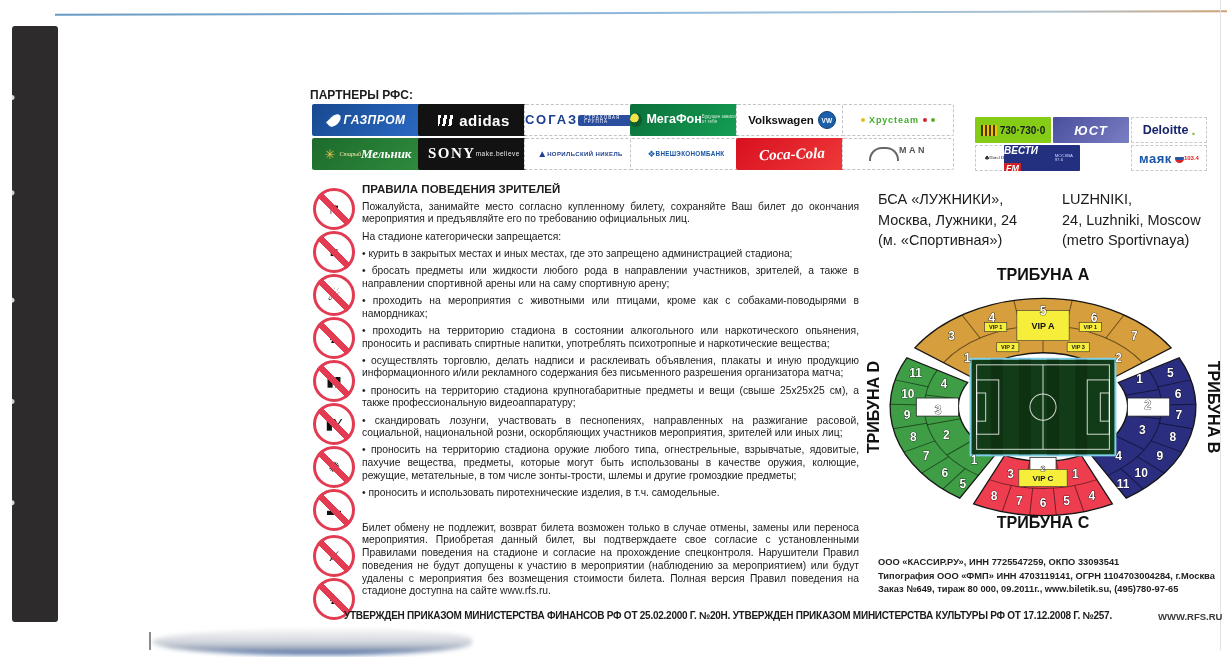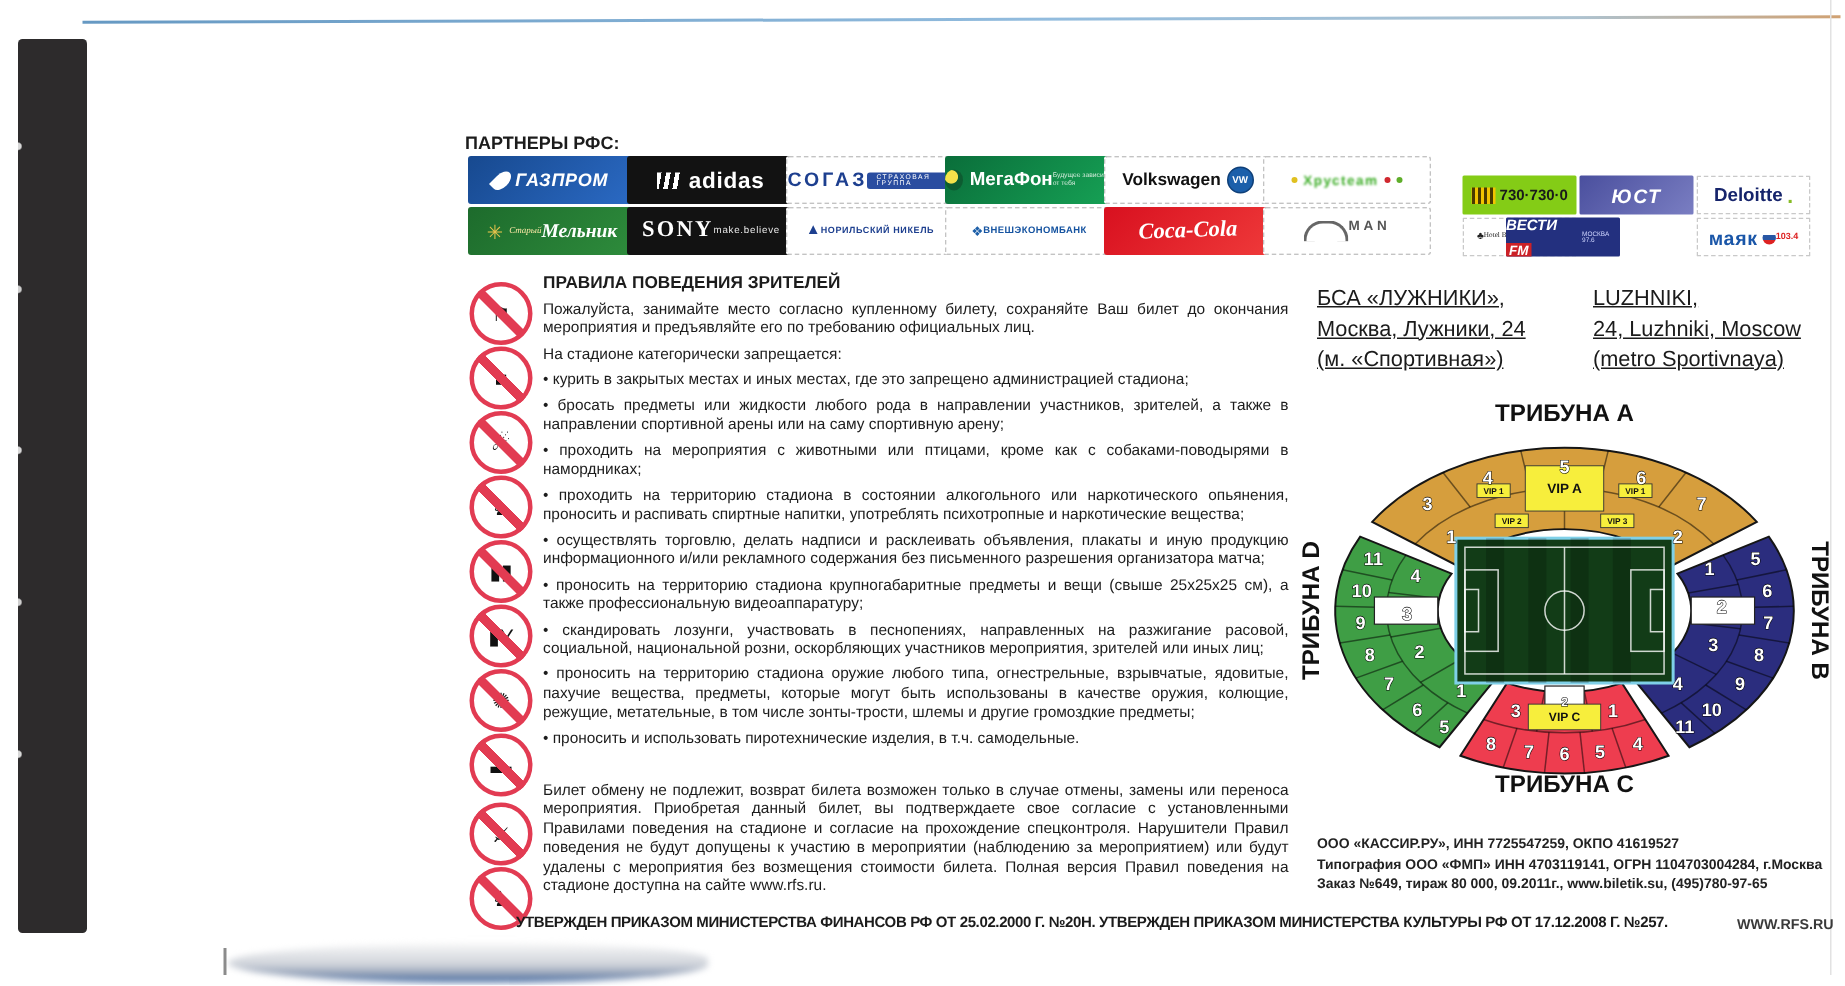--- a/index.html
+++ b/index.html
@@ -87,21 +87,21 @@
           background:linear-gradient(45deg,transparent 44%,#e23b52 44%,#e23b52 56%,transparent 56%);}
 
   
   .rules{position:absolute;left:362px;top:183px;width:497px;font-size:10.3px;line-height:12.7px;
          text-align:justify;color:#1c1c1c;}
   .rules .rtitle{font-size:11.5px;font-weight:bold;margin:0 0 5px;text-align:left;}
   .rules p{margin:0 0 4.5px;}
   .rules .final{margin-top:22px;}
 
   
-  .addr{position:absolute;top:189px;font-size:14.5px;line-height:20.5px;color:#1b1b1b;text-decoration:underline;}
+  .addr{position:absolute;top:189px;font-size:14.5px;line-height:20.5px;color:#1b1b1b;}
   .addr-ru{left:878px;} .addr-en{left:1062px;}
 
   
   .pub{position:absolute;left:878px;top:556px;font-size:9.3px;line-height:13.5px;font-weight:bold;color:#222;}
 
   
   .approval{position:absolute;left:344px;top:610px;font-size:10px;font-weight:bold;letter-spacing:-0.25px;
             color:#1b1b1b;white-space:nowrap;}
   .rfsurl{position:absolute;left:1158px;top:611px;font-size:9.5px;font-weight:bold;color:#3a3a3a;}
 
@@ -374,21 +374,21 @@
         <text x="78.3999758900518" y="220.02033152842307" text-anchor="middle" font-size="12" font-weight="bold" fill="#ffffff" stroke="#000" stroke-width="0.7" paint-order="stroke" font-family="&quot;Liberation Sans&quot;,sans-serif">6</text>
         <text x="96.24929696895725" y="230.888975145395" text-anchor="middle" font-size="12" font-weight="bold" fill="#ffffff" stroke="#000" stroke-width="0.7" paint-order="stroke" font-family="&quot;Liberation Sans&quot;,sans-serif">5</text>
         <text x="77.28786070743132" y="131.1451155571076" text-anchor="middle" font-size="12" font-weight="bold" fill="#ffffff" stroke="#000" stroke-width="0.7" paint-order="stroke" font-family="&quot;Liberation Sans&quot;,sans-serif">4</text>
         <text x="71.6635976592064" y="156.44994466851554" text-anchor="middle" font-size="12" font-weight="bold" fill="#ffffff" stroke="#000" stroke-width="0.7" paint-order="stroke" font-family="&quot;Liberation Sans&quot;,sans-serif">3</text>
         <text x="79.89929329956524" y="181.42932521994703" text-anchor="middle" font-size="12" font-weight="bold" fill="#ffffff" stroke="#000" stroke-width="0.7" paint-order="stroke" font-family="&quot;Liberation Sans&quot;,sans-serif">2</text>
         <text x="107.50743737339101" y="206.9806125316386" text-anchor="middle" font-size="12" font-weight="bold" fill="#ffffff" stroke="#000" stroke-width="0.7" paint-order="stroke" font-family="&quot;Liberation Sans&quot;,sans-serif">1</text>
       </g>
   </svg>
 
   <div class="pub">
-    <div>ООО «КАССИР.РУ», ИНН 7725547259, ОКПО 41619527</div>
+    <div>ООО «КАССИР.РУ», ИНН 7725547259, ОКПО 33093541</div>
     <div>Типография ООО «ФМП» ИНН 4703119141, ОГРН 1104703004284, г.Москва</div>
     <div>Заказ №649, тираж 80 000, 09.2011г., www.biletik.su, (495)780-97-65</div>
   </div>
 
   <div class="approval">УТВЕРЖДЕН ПРИКАЗОМ МИНИСТЕРСТВА ФИНАНСОВ РФ ОТ 25.02.2000 Г. №20Н. УТВЕРЖДЕН ПРИКАЗОМ МИНИСТЕРСТВА КУЛЬТУРЫ РФ ОТ 17.12.2008 Г. №257.</div>
   <div class="rfsurl">WWW.RFS.RU</div>
 
 </div>
 
 </body></html>

